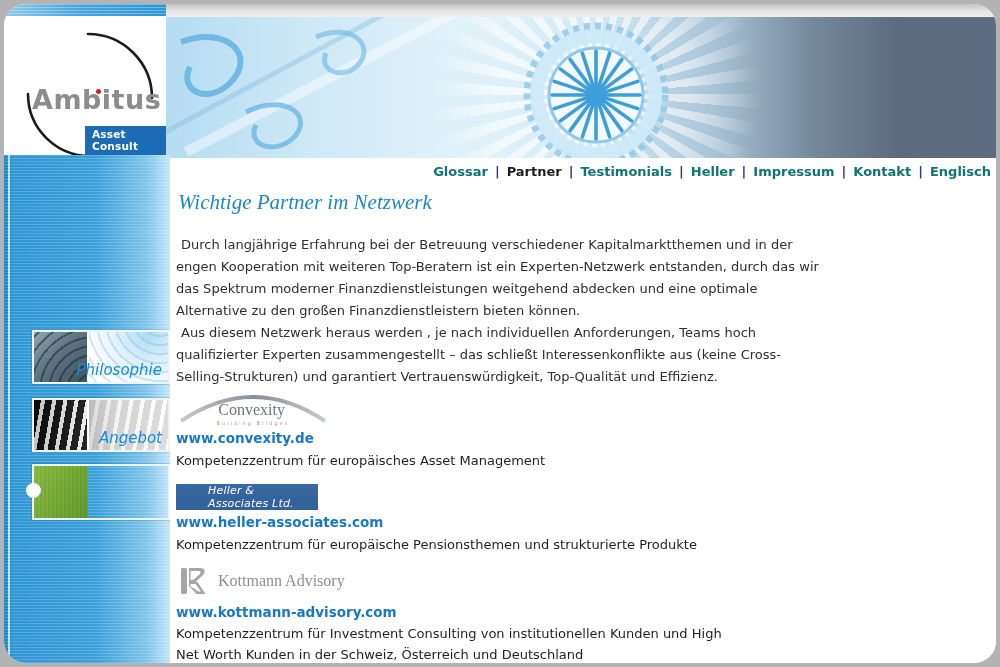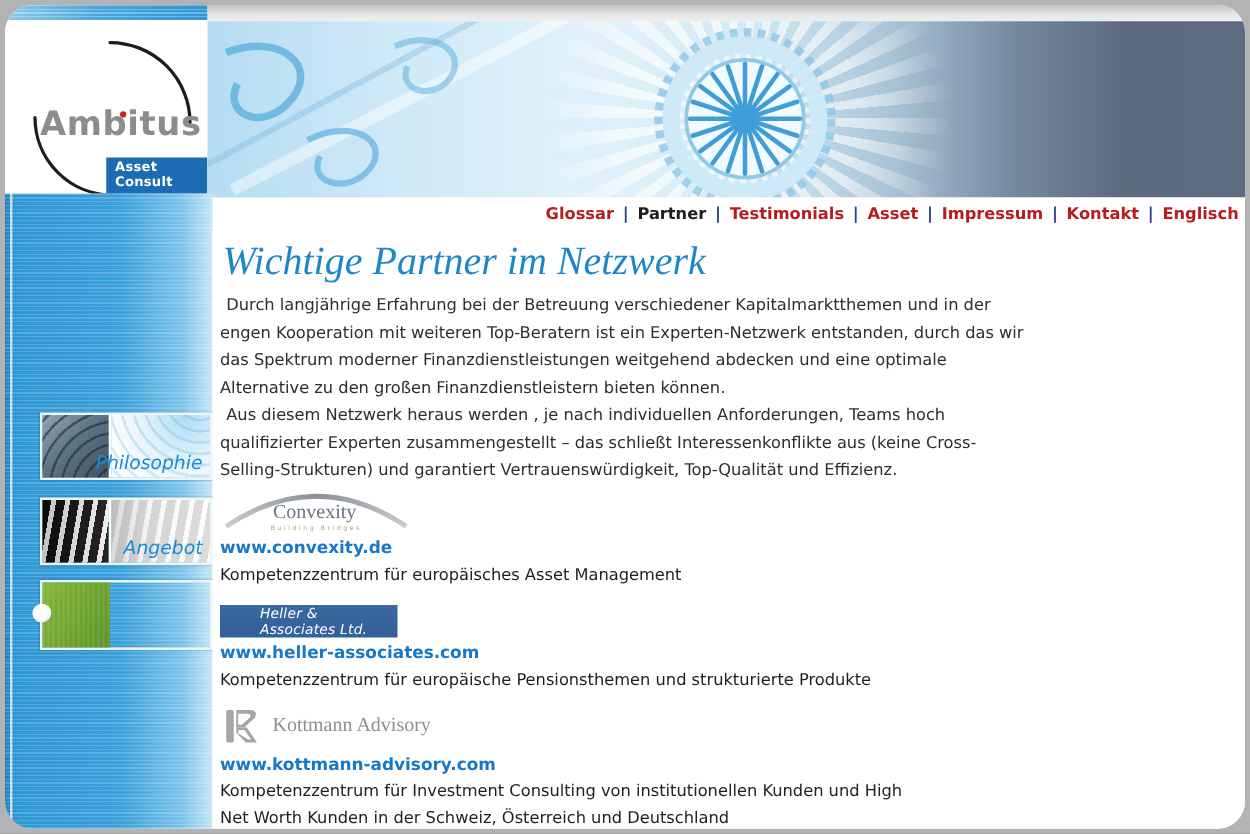--- a/index.html
+++ b/index.html
@@ -26,21 +26,21 @@
     background:linear-gradient(to right,#b5dcf2 0%,#cfe9f7 18%,#e6f4fb 40%,#d9edf7 52%,#a9c3d6 66%,#74889c 78%,#5d6b80 88%,#5e6c81 100%);}
   .sunburst{position:absolute;left:258px;top:-95px;width:345px;height:345px;border-radius:50%;
     background:repeating-conic-gradient(rgba(255,255,255,.55) 0 5deg, rgba(160,210,240,.10) 5deg 10deg);
     -webkit-mask-image:radial-gradient(circle, #000 0 38%, transparent 68%);
     mask-image:radial-gradient(circle, #000 0 38%, transparent 68%);}
   .wheel-svg{position:absolute;left:355px;top:3px;}
   .swirls-svg{position:absolute;left:0;top:0;}
 
   
   .nav{position:absolute;left:300px;top:154px;right:0;height:27px;background:#fff;display:flex;align-items:center;justify-content:flex-end;gap:7px;padding-right:5px;font-size:13px;font-weight:bold;}
-  .nav a{color:#b91c1c;text-decoration:none;cursor:pointer;}
+  .nav a{color:#0f766e;text-decoration:none;cursor:pointer;}
   .nav a.active{color:#1d1d1d;}
   .nav .sep{color:#2a3a96;}
 
   
   .sidebar{position:absolute;left:0;top:151px;width:166px;bottom:0;
     background-image:
       repeating-linear-gradient(180deg, rgba(255,255,255,.18) 0px, rgba(255,255,255,.18) 1px, rgba(0,0,0,0) 1px, rgba(0,0,0,0) 3px),
       linear-gradient(90deg,#1f83c4 0px,#2f97d4 10px,#3aa0da 55%,#7fc4ea 86%,#c4e6f7 100%);}
   .sidebar::before{content:"";position:absolute;left:4px;top:0;bottom:0;width:2px;background:rgba(255,255,255,.7);}
   .side-btn{position:absolute;left:28px;width:134px;height:50px;border:2px solid #edf5fb;cursor:pointer;display:flex;box-shadow:0 0 0 1px rgba(0,60,100,.15);}
@@ -69,21 +69,21 @@
       linear-gradient(120deg,#82b53a 0%,#6da32c 55%,#5c9226 100%);}
   .btn-leistungen .half-r{background-image:
       repeating-linear-gradient(90deg, rgba(255,255,255,.10) 0 2px, rgba(0,0,0,0) 2px 4px),
       linear-gradient(120deg,#9cc653 0%,#7fb13a 60%,#6da32c 100%);}
   .btn-leistungen .lbl{color:#ffffff;}
   .golf-hole{position:absolute;left:-14px;top:13px;width:28px;height:17px;background:radial-gradient(ellipse at 50% 40%, #d8e3b6 0 22%, #39481c 23% 100%);border-radius:50%;}
   .golf-ball{position:absolute;left:-8px;top:17px;width:15px;height:15px;border-radius:50%;background:radial-gradient(circle at 35% 30%, #ffffff 0 55%, #cfd6da 100%);}
 
   
   .content{position:absolute;left:166px;top:181px;right:0;bottom:0;background:#fff;}
-  .page-title{position:absolute;left:8px;top:5px;font-family:"Liberation Serif","DejaVu Serif",serif;font-style:italic;font-size:32px;color:#1e87c8;}
+  .page-title{position:absolute;left:8px;top:5px;font-family:"Liberation Serif","DejaVu Serif",serif;font-style:italic;font-size:21px;color:#1e87c8;}
   .para{position:absolute;left:6px;width:645px;font-size:13px;line-height:22px;color:#2e2e2e;text-indent:5px;}
   .para1{top:49px;}
   .para2{top:137px;}
   .plink{position:absolute;left:6px;font-size:13.5px;font-weight:bold;color:#1778c8;text-decoration:none;cursor:pointer;}
   .pdesc{position:absolute;left:6px;font-size:13px;color:#1f1f1f;line-height:21px;}
 
   .cx-logo{position:absolute;left:8px;top:206px;width:150px;height:38px;}
   .cx-name{position:absolute;left:0;right:0;top:10px;text-align:center;font-family:"Liberation Serif","DejaVu Serif",serif;font-size:16px;color:#6d747b;}
   .cx-mark{font-size:8px;vertical-align:super;color:#8a9097;}
   .cx-tagline{position:absolute;left:0;right:0;top:29px;text-align:center;font-size:5px;letter-spacing:2px;color:#b49a80;}
@@ -145,21 +145,21 @@
       </svg>
     </div>
 
     <div class="nav">
       <a>Glossar</a>
       <span class="sep">|</span>
       <a class="active">Partner</a>
       <span class="sep">|</span>
       <a>Testimonials</a>
       <span class="sep">|</span>
-      <a>Asset</a>
+      <a>Heller</a>
       <span class="sep">|</span>
       <a>Impressum</a>
       <span class="sep">|</span>
       <a>Kontakt</a>
       <span class="sep">|</span>
       <a>Englisch</a>
     </div>
 
     <div class="sidebar">
       <div class="side-btn btn-philosophie">

